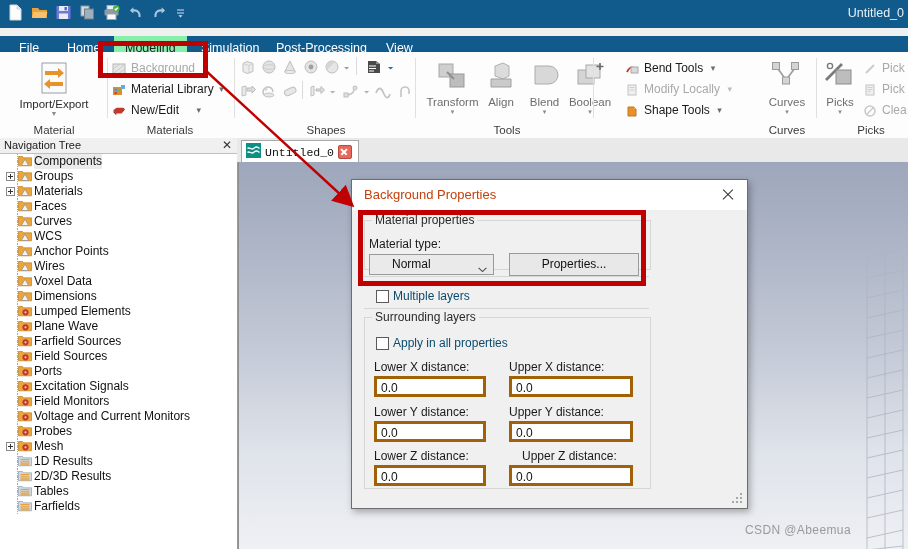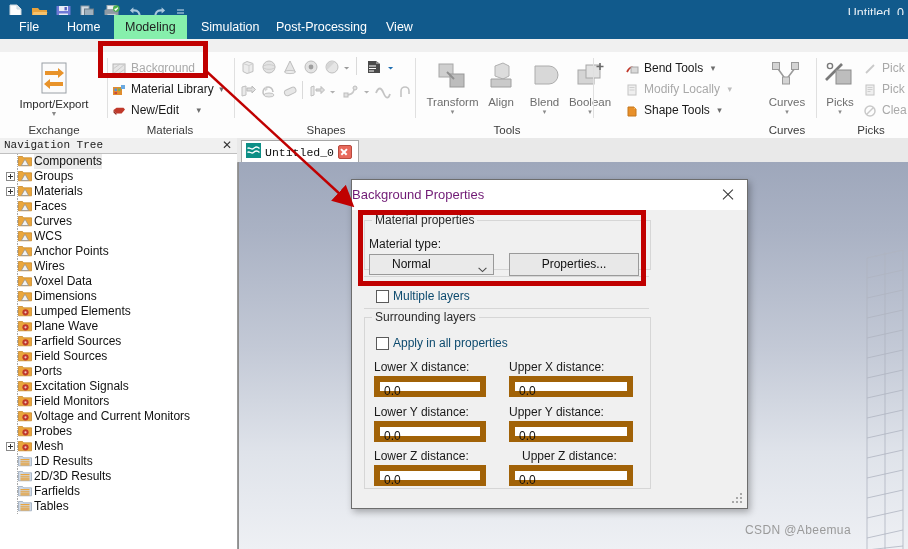--- a/index.html
+++ b/index.html
@@ -15,21 +15,21 @@
     background:#115a8c;
   }
   .qat{position:absolute;left:6px;top:3px;display:flex;align-items:center;gap:5px;}
   .qat-ic{width:19px;height:19px;position:relative;display:block;}
   .app-title{
     position:absolute;right:4px;top:6px;color:#e8f0f6;font-size:12.5px;
     white-space:nowrap;
   }
   
   .tabstrip{
-    position:absolute;left:0;top:15px;width:908px;height:24px;
+    position:absolute;left:0;top:36px;width:908px;height:24px;
     background:#115a8c;
   }
   .tab{
     position:absolute;top:0;height:24px;line-height:24px;
     color:#ffffff;font-size:12.5px;padding:0 11px;white-space:nowrap;
   }
   .tab.active{background:#86efac;color:#1f1f1f;}
   
   .ribbon{
     position:absolute;left:0;top:52px;width:908px;height:86px;
@@ -57,21 +57,21 @@
   
   .navpane{
     position:absolute;left:0;top:138px;width:237px;height:411px;
     background:#ffffff;border-right:1px solid #9a9a9a;
   }
   .navhdr{
     position:absolute;left:0;top:0;width:237px;height:15px;
     background:#f0f0f0;border-bottom:1px solid #c0c0c0;
   }
   .navhdr .t{
-    position:absolute;left:4px;top:1px;font-family:Liberation Mono, monospace;
+    position:absolute;left:4px;top:1px;font-family:Liberation Sans, sans-serif;
     font-size:11px;color:#1a1a1a;letter-spacing:0px;
   }
   .navhdr .x{position:absolute;right:5px;top:0px;font-size:12px;color:#333;line-height:14px;}
   .treelist{position:absolute;left:0;top:16px;width:237px;bottom:0;overflow:hidden;}
   .trow{position:relative;height:15px;line-height:15px;white-space:nowrap;}
   .trow .lbl{position:absolute;left:34px;top:0;font-size:12px;color:#111;}
   .trow.sel .lbl{background:#ebebeb;}
   .plus{
     position:absolute;left:6px;top:3px;width:9px;height:9px;border:1px solid #8a8a8a;
     background:#fff;box-sizing:border-box;
@@ -116,34 +116,34 @@
   }
   
   .dialog{
     position:absolute;left:351px;top:179px;width:395px;height:328px;
     background:#f0f0f0;border:1px solid #6d6d6d;
     box-shadow:2px 3px 7px rgba(0,0,0,.30);
   }
   .dlg-title{
     position:absolute;left:0;top:0;width:100%;height:30px;background:#ffffff;
   }
-  .dlg-title .t{position:absolute;left:0;top:7px;font-size:13px;color:#701a75;}
+  .dlg-title .t{position:absolute;left:12px;top:7px;font-size:13px;color:#c2410c;}
   .dlg-x{position:absolute;right:8px;top:4px;width:22px;height:22px;}
   .dlg-x:before,.dlg-x:after{
     content:"";position:absolute;left:4px;top:10px;width:14px;height:1.2px;background:#333;
   }
   .dlg-x:before{transform:rotate(45deg);}
   .dlg-x:after{transform:rotate(-45deg);}
   .gbox{position:absolute;border:1px solid #d6d6d6;}
   .gbox>.cap{
     position:absolute;left:7px;top:-8px;background:#f0f0f0;padding:0 3px;font-size:12px;color:#2a2a2a;
   }
   .flabel{position:absolute;font-size:12px;color:#1a1a1a;white-space:nowrap;}
   .tbox{
-    position:absolute;height:21px;background:#ffffff;border:6px solid #a16207;
+    position:absolute;height:21px;background:#ffffff;border:3px solid #a16207;
     box-sizing:border-box;font-size:12px;color:#111;padding:2px 0 0 4px;
   }
   .combo{
     position:absolute;height:21px;background:#eaeaea;border:1px solid #999;
     box-sizing:border-box;font-size:12px;color:#111;padding:2px 0 0 5px;
   }
   .combo .cv{position:absolute;left:5px;top:2px;margin-left:17px;}
   .combo .cw{position:absolute;right:7px;top:7px;width:8px;height:5px;}
   .pbtn{
     position:absolute;background:#e8e8e8;border:1px solid #9a9a9a;box-sizing:border-box;
@@ -233,21 +233,21 @@
   <div class="rgroup" style="left:0;width:108px">
     <div class="bigbtn" style="top:8px">
       <svg width="40" height="38" viewBox="0 0 40 38" style="display:block;margin:0 auto">
         <rect x="8" y="3" width="24" height="30" fill="#fbfbfb" stroke="#9aa0a6"></rect>
         <path d="M11 11h13v-3l6 5-6 5v-3H11z" fill="#e8932a"></path>
         <path d="M29 22H16v-3l-6 5 6 5v-3h13z" fill="#e8932a"></path>
       </svg>
       <span class="bl on">Import/Export</span>
       <span class="caretdn">▼</span>
     </div>
-    <div class="glabel">Exchange</div>
+    <div class="glabel">Material</div>
     <div class="gsep"></div>
   </div>
 
   <div class="rgroup" style="left:105px;width:130px">
     <div class="menuitem dim" style="left:6px;top:7px">
       <span class="mi-ic">
         <svg width="14" height="14" viewBox="0 0 14 14">
             <rect x="1" y="2" width="12" height="10" fill="#e6e6e6" stroke="#b5b5b5"></rect>
             <path d="M1 12L13 2M1 7L8 2M6 12l7-5" stroke="#c9c9c9"></path>
           </svg>
@@ -726,30 +726,30 @@
           </svg></span>
         <span class="lbl">2D/3D Results</span>
       </div>
       <div class="trow">
         <span class="vline"></span>
         <span class="dots"></span>
         <span class="ficon"><svg width="14" height="12" viewBox="0 0 14 12">
             <path d="M0.5 1.5h4l1 1.3h8v8h-13z" fill="#cfd9e6" stroke="#8fa0b4" stroke-width="0.7"></path>
             <path d="M2.5 4.5h9M2.5 6.3h9M2.5 8.1h9M2.5 9.9h9" stroke="#e8a33d" stroke-width="1.1"></path>
           </svg></span>
-        <span class="lbl">Farfields</span>
+        <span class="lbl">Tables</span>
       </div>
       <div class="trow">
         <span class="vline"></span>
         <span class="dots"></span>
         <span class="ficon"><svg width="14" height="12" viewBox="0 0 14 12">
             <path d="M0.5 1.5h4l1 1.3h8v8h-13z" fill="#cfd9e6" stroke="#8fa0b4" stroke-width="0.7"></path>
             <path d="M2.5 4.5h9M2.5 6.3h9M2.5 8.1h9M2.5 9.9h9" stroke="#e8a33d" stroke-width="1.1"></path>
           </svg></span>
-        <span class="lbl">Tables</span>
+        <span class="lbl">Farfields</span>
       </div>
     </div>
 </div>
 
 <div class="doctabbar">
   <div class="doctab">
     <span>
       <svg width="15" height="15" viewBox="0 0 15 15">
           <rect width="15" height="15" fill="#0d8f86"></rect>
           <path d="M1.5 5.5c2-2 4 2 6 0s4-2 6 0" stroke="#fff" stroke-width="1.3" fill="none"></path>

